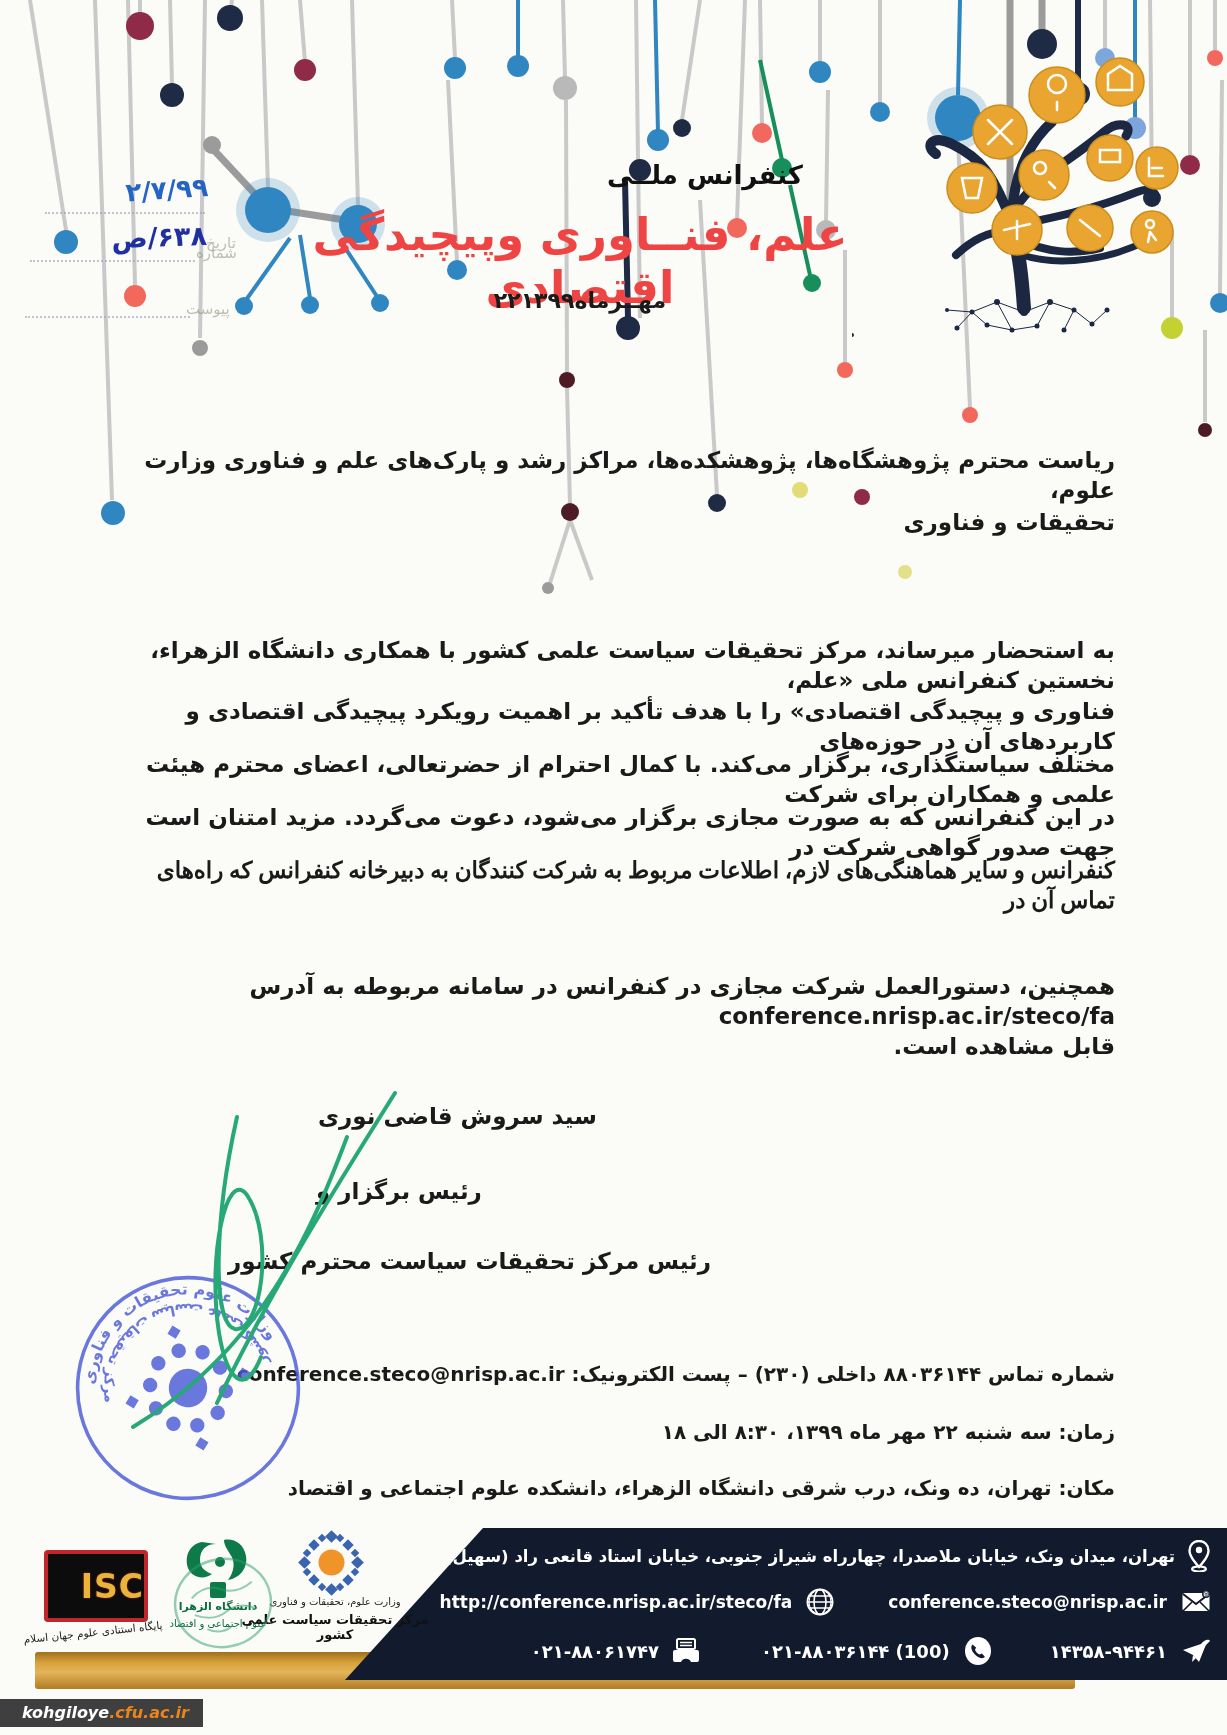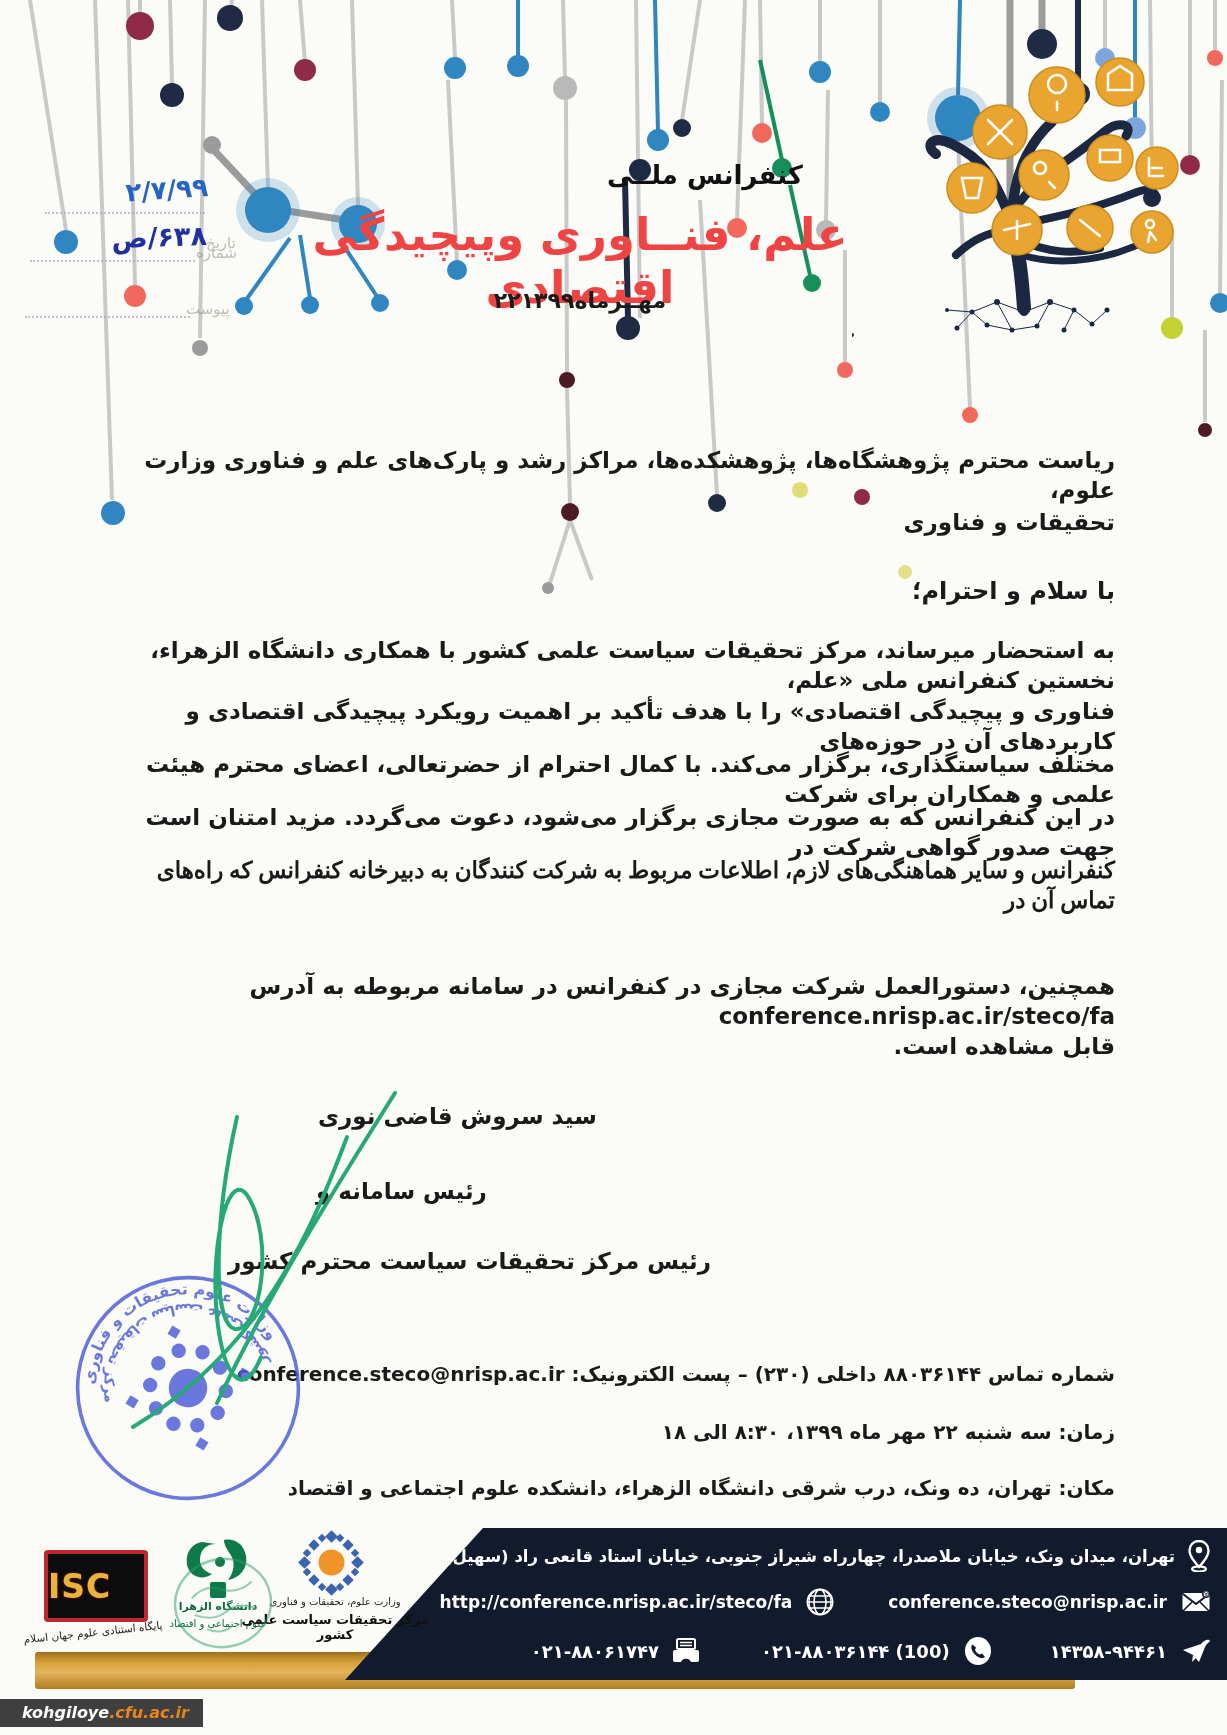--- a/index.html
+++ b/index.html
@@ -33,21 +33,21 @@
            background:linear-gradient(180deg,#a06f1e 0%,#d9a33c 30%,#e3b45a 55%,#b07c22 100%);border-radius:3px;}
   .band{top:1528px;left:345px;width:882px;height:152px;background:#121a2d;z-index:2;
         clip-path:polygon(138px 0,100% 0,100% 100%,0 100%);}
   .band .row{position:absolute;right:16px;display:flex;direction:rtl;align-items:center;color:#fff;}
   .row1{top:12px;gap:12px;font-size:16.5px;font-weight:bold;}
   .row2{top:60px;gap:14px;font-size:17px;font-weight:bold;}
   .row3{top:108px;gap:16px;font-size:18px;font-weight:bold;}
   .grp{display:flex;direction:rtl;align-items:center;gap:12px;}
   
   .isc-box{top:1550px;left:44px;width:96px;height:64px;background:#0c0c0c;border:4px solid #c0272d;
-           border-radius:4px;z-index:2;display:flex;align-items:center;justify-content:flex-start;}
+           border-radius:4px;z-index:2;display:flex;align-items:center;justify-content:flex-end;}
   .isc-text{color:#e8b43a;font-size:33px;font-weight:bold;letter-spacing:1px;text-shadow:0 0 2px #c0272d;}
   .isc-cap{top:1626px;left:18px;width:150px;font-size:10.5px;color:#222;text-align:center;transform:rotate(-6deg);z-index:2;}
   .alz-cap{top:1600px;left:158px;width:120px;font-size:11px;color:#0c6b3f;text-align:center;z-index:2;font-weight:bold;}
   .alz-sub{top:1618px;left:152px;width:132px;font-size:10px;color:#0c6b3f;text-align:center;z-index:2;}
   .nrisp-cap1{top:1596px;left:250px;width:170px;font-size:10px;color:#222;text-align:center;z-index:2;}
   .nrisp-cap2{top:1612px;left:240px;width:190px;font-size:13px;font-weight:bold;color:#111;text-align:center;z-index:2;}
   
   .watermark{top:1699px;left:0;background:#3f3f3f;padding:4px 14px 5px 22px;z-index:6;
              font-size:16px;font-weight:bold;font-style:italic;}
   .wm-white{color:#fff;}
@@ -241,31 +241,30 @@
   <div class="abs hand-date">۹۹/۷/۲</div>
   <div class="abs dotline" style="top:212px;left:45px;width:160px;"></div>
   <div class="abs ref-label" style="top:244px;left:196px;">شماره</div>
   <div class="abs hand-num">۶۳۸/ص</div>
   <div class="abs dotline" style="top:260px;left:30px;width:165px;"></div>
   <div class="abs ref-label" style="top:300px;left:186px;">پیوست</div>
   <div class="abs dotline" style="top:316px;left:25px;width:165px;"></div>
 
   <div class="abs rtl bodyline" style="top:446px;">ریاست محترم پژوهشگاه‌ها، پژوهشکده‌ها، مراکز رشد و پارک‌های علم و فناوری وزارت علوم،</div>
   <div class="abs rtl bodyline" style="top:508px;">تحقیقات و فناوری</div>
-  <div class="abs rtl bodyline salute" style="top:576px;">با سلام و احترام؛</div>
   <div class="abs rtl bodyline" style="top:636px;">به استحضار میرساند، مرکز تحقیقات سیاست علمی کشور با همکاری دانشگاه الزهراء، نخستین کنفرانس ملی «علم،</div>
   <div class="abs rtl bodyline" style="top:697px;">فناوری و پیچیدگی اقتصادی» را با هدف تأکید بر اهمیت رویکرد پیچیدگی اقتصادی و کاربردهای آن در حوزه‌های</div>
   <div class="abs rtl bodyline" style="top:750px;">مختلف سیاستگذاری، برگزار می‌کند. با کمال احترام از حضرتعالی، اعضای محترم هیئت علمی و همکاران برای شرکت</div>
   <div class="abs rtl bodyline" style="top:803px;">در این کنفرانس که به صورت مجازی برگزار می‌شود، دعوت می‌گردد. مزید امتنان است جهت صدور گواهی شرکت در</div>
   <div class="abs rtl bodyline" style="top:856px;font-family:Liberation Serif, serif;">کنفرانس و سایر هماهنگی‌های لازم، اطلاعات مربوط به شرکت کنندگان به دبیرخانه کنفرانس که راه‌های تماس آن در</div>
   <div class="abs rtl bodyline" style="top:972px;">همچنین، دستورالعمل شرکت مجازی در کنفرانس در سامانه مربوطه به آدرس conference.nrisp.ac.ir/steco/fa</div>
   <div class="abs rtl bodyline" style="top:1032px;">قابل مشاهده است.</div>
 
   <div class="abs sig-name">سید سروش قاضی نوری</div>
-  <div class="abs sig-role1">رئیس سامانه و</div>
+  <div class="abs sig-role1">رئیس برگزار و</div>
   <div class="abs sig-role2">رئیس مرکز تحقیقات سیاست محترم کشور</div>
 
   <svg class="abs" style="top:1075px;left:95px;z-index:5;" width="320" height="380" viewBox="0 0 320 380">
     <g stroke="#27a877" stroke-width="4" fill="none" stroke-linecap="round">
       <path d="M300,18 C255,90 175,215 122,328"></path>
       <path d="M142,42 C120,140 116,248 140,254 C166,258 180,162 152,120 C132,92 112,180 124,258 C132,306 150,322 166,282"></path>
       <path d="M252,62 C215,160 165,275 38,352"></path>
     </g>
   </svg>
 

